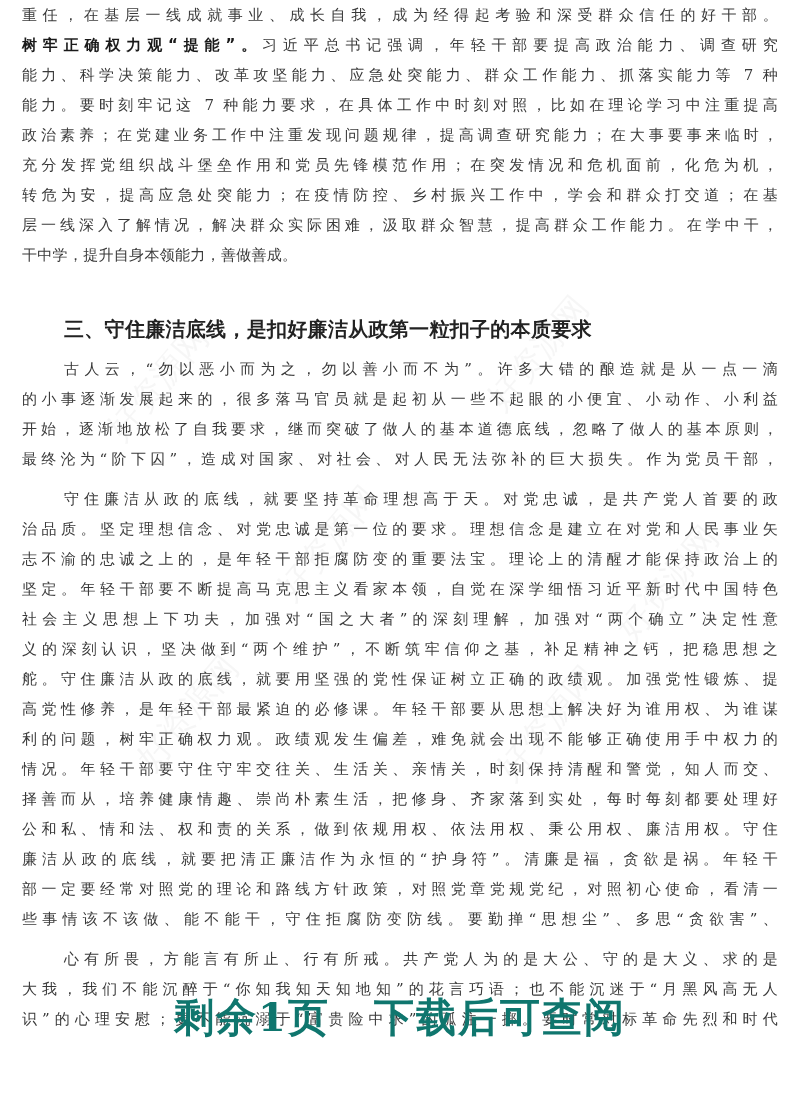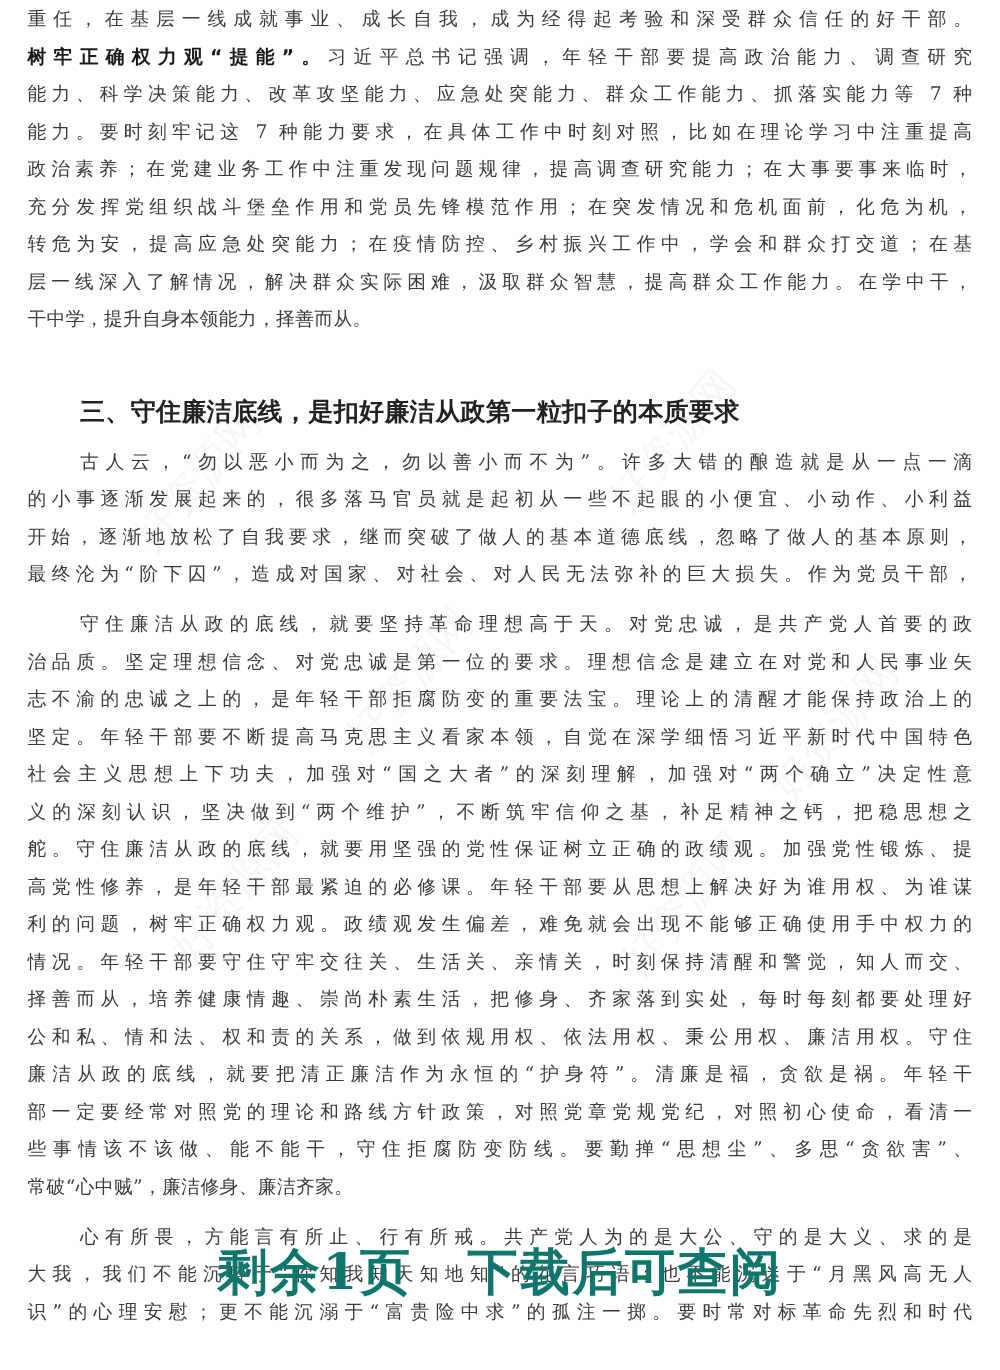--- a/index.html
+++ b/index.html
@@ -36,21 +36,21 @@
 
   <div>
     <div class="line"><span>重任，在基层一线成就事业、成长自我，成为经得起考验和深受群众信任的好干部。</span></div>
     <div class="line"><span class="bold">树牢正确权力观“提能”。</span><span>习近平总书记强调，年轻干部要提高政治能力、调查研究</span></div>
     <div class="line">能力、科学决策能力、改革攻坚能力、应急处突能力、群众工作能力、抓落实能力等 7 种</div>
     <div class="line">能力。要时刻牢记这 7 种能力要求，在具体工作中时刻对照，比如在理论学习中注重提高</div>
     <div class="line">政治素养；在党建业务工作中注重发现问题规律，提高调查研究能力；在大事要事来临时，</div>
     <div class="line">充分发挥党组织战斗堡垒作用和党员先锋模范作用；在突发情况和危机面前，化危为机，</div>
     <div class="line">转危为安，提高应急处突能力；在疫情防控、乡村振兴工作中，学会和群众打交道；在基</div>
     <div class="line">层一线深入了解情况，解决群众实际困难，汲取群众智慧，提高群众工作能力。在学中干，</div>
-    <div class="line last">干中学，提升自身本领能力，择善而从。</div>
+    <div class="line last">干中学，提升自身本领能力，善做善成。</div>
   </div>
 
   <div class="gap"></div>
   <div class="line heading indent">三、守住廉洁底线，是扣好廉洁从政第一粒扣子的本质要求</div>
   <div class="gap"></div>
 
   <div>
     <div class="line indent">古人云，“勿以恶小而为之，勿以善小而不为”。许多大错的酿造就是从一点一滴</div>
     <div class="line">的小事逐渐发展起来的，很多落马官员就是起初从一些不起眼的小便宜、小动作、小利益</div>
     <div class="line">开始，逐渐地放松了自我要求，继而突破了做人的基本道德底线，忽略了做人的基本原则，</div>
@@ -68,21 +68,20 @@
     <div class="line">义的深刻认识，坚决做到“两个维护”，不断筑牢信仰之基，补足精神之钙，把稳思想之</div>
     <div class="line">舵。守住廉洁从政的底线，就要用坚强的党性保证树立正确的政绩观。加强党性锻炼、提</div>
     <div class="line">高党性修养，是年轻干部最紧迫的必修课。年轻干部要从思想上解决好为谁用权、为谁谋</div>
     <div class="line">利的问题，树牢正确权力观。政绩观发生偏差，难免就会出现不能够正确使用手中权力的</div>
     <div class="line">情况。年轻干部要守住守牢交往关、生活关、亲情关，时刻保持清醒和警觉，知人而交、</div>
     <div class="line">择善而从，培养健康情趣、崇尚朴素生活，把修身、齐家落到实处，每时每刻都要处理好</div>
     <div class="line">公和私、情和法、权和责的关系，做到依规用权、依法用权、秉公用权、廉洁用权。守住</div>
     <div class="line">廉洁从政的底线，就要把清正廉洁作为永恒的“护身符”。清廉是福，贪欲是祸。年轻干</div>
     <div class="line">部一定要经常对照党的理论和路线方针政策，对照党章党规党纪，对照初心使命，看清一</div>
     <div class="line">些事情该不该做、能不能干，守住拒腐防变防线。要勤掸“思想尘”、多思“贪欲害”、</div>
-    <div class="line last">常破“心中贼”，廉洁修身、廉洁齐家。</div>
   </div>
 
   <div class="gap"></div>
 
   <div>
     <div class="line indent">心有所畏，方能言有所止、行有所戒。共产党人为的是大公、守的是大义、求的是</div>
     <div class="line">大我，我们不能沉醉于“你知我知天知地知”的花言巧语；也不能沉迷于“月黑风高无人</div>
     <div class="line">识”的心理安慰；更不能沉溺于“富贵险中求”的孤注一掷。要时常对标革命先烈和时代</div>
   </div>
 </div>

